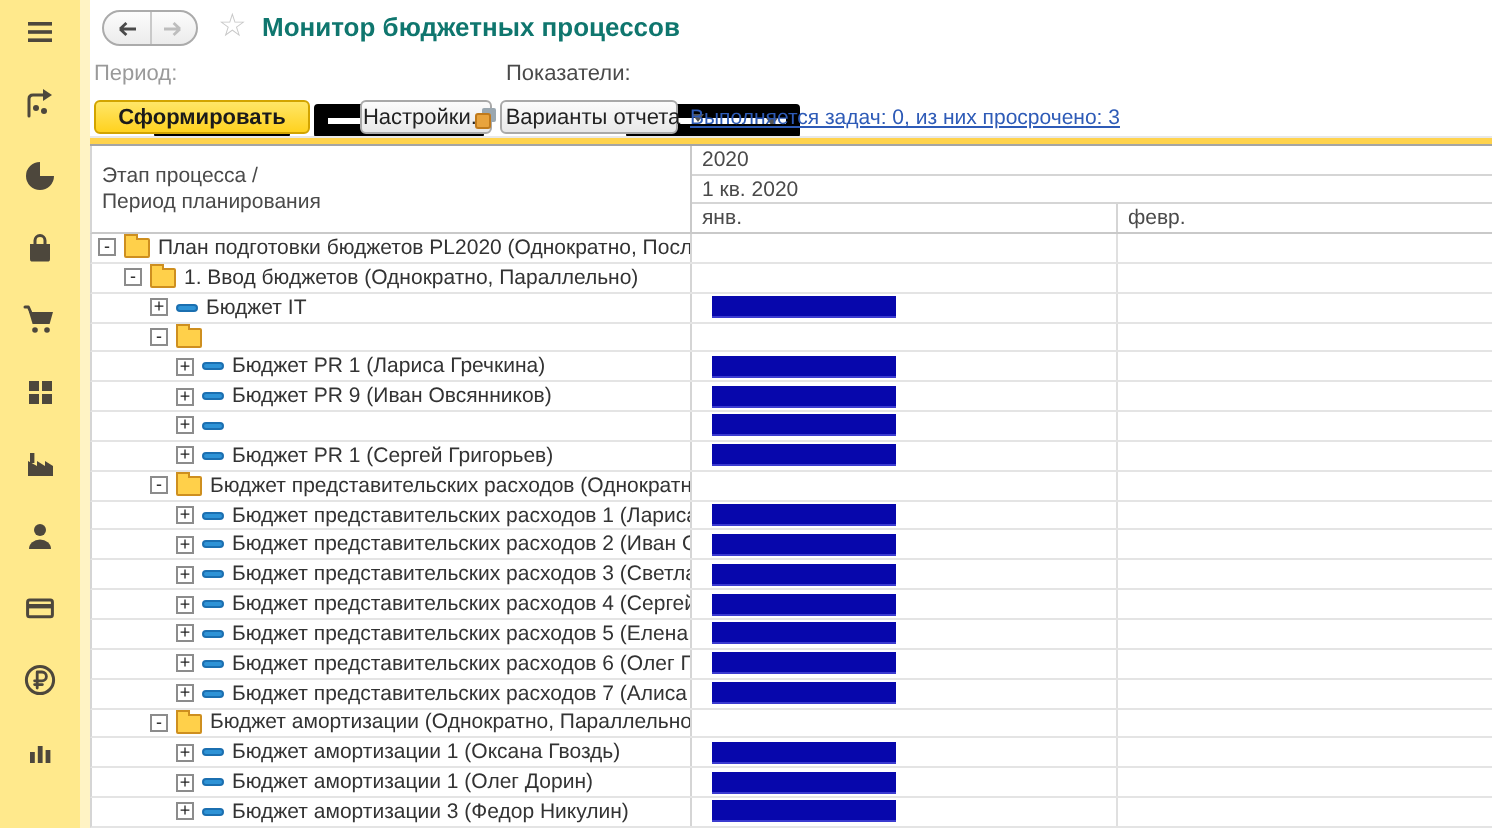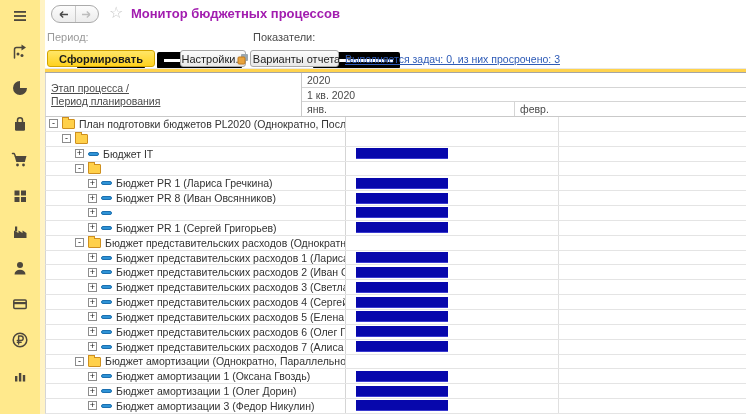--- a/index.html
+++ b/index.html
@@ -14,21 +14,21 @@
   .splitter { position:absolute; left:40px; top:0; width:5px; height:414px; background:#FFF3C4; }
   .sb-item { position:absolute; left:11px; width:18px; height:18px; cursor:pointer; }
   .sb-item svg { width:18px; height:18px; display:block; }
   
   .content { position:absolute; left:45px; top:0; right:0; bottom:0; }
   .navwrap { position:absolute; left:6px; top:5px; width:48px; height:18px;
     border:1px solid #ABABAB; border-radius:9px; background:linear-gradient(#FCFCFC,#ECECEC); display:flex; overflow:hidden;}
   .navbtn { flex:1; display:flex; align-items:center; justify-content:center; }
   .navbtn.first { border-right:1px solid #C9C9C9; }
   .star { position:absolute; left:64px; top:3px; font-size:16px; color:#C8C8C8; cursor:pointer; }
-  .title { position:absolute; left:86px; top:6px; font-size:13px; font-weight:bold; color:#a21caf; white-space:nowrap; }
+  .title { position:absolute; left:86px; top:6px; font-size:13px; font-weight:bold; color:#0f766e; white-space:nowrap; }
   
   .flabel { position:absolute; top:31px; font-size:11px; }
   .lab-gray { color:#9A9A9A; }
   .lab-dark { color:#4A4A4A; }
   .field { position:absolute; top:28px; height:17px; border:7px solid #000000; background:#fff;
     display:flex; align-items:stretch; font-size:11px; border-radius:2px; overflow:hidden;margin-top:24px; }
   .field .val { flex:1; padding:2px 4px 0 4px; white-space:nowrap; overflow:hidden; color:#222; }
   .field .fbtn { width:15px; border-left:1px solid #C6C6C6; background:#FAFAFA;
     display:flex; align-items:center; justify-content:center; cursor:pointer; color:#666; font-size:9px; }
   .field.disabled { background:#F2F2F2; }
@@ -43,22 +43,22 @@
   .btn1c .bicon { margin-right:4px; display:flex; }
   .btn1c .dtri { margin-left:6px; }
   .tasks-link { position:absolute; left:300px; top:53px; font-size:10.5px; color:#2E5BB7;
     text-decoration:underline; cursor:pointer; white-space:nowrap; }
   
   .ysep { position:absolute; left:0; right:0; top:68px; height:5px; background:#FFD34D;
     border-top:1px solid #E8E8E8; border-bottom:1px solid #A5A5A5; }
   
   .grid { position:absolute; left:0; right:0; top:73px; bottom:0; font-size:10.5px; }
   .ghead { display:flex; height:44px; border-bottom:1px solid #C9C9C9; border-left:1px solid #D5D5D5; }
-  .hleft { width:256px; border-right:1px solid #C9C9C9; display:flex; flex-direction:column;
-    justify-content:center; padding-left:5px; color:#4A4A4A; line-height:13px;text-decoration:underline; }
+  .hleft { width:300px; border-right:1px solid #C9C9C9; display:flex; flex-direction:column;
+    justify-content:center; padding-left:5px; color:#4A4A4A; line-height:13px; }
   .hright { flex:1; display:flex; flex-direction:column; }
   .hyear { height:15px; padding:1px 0 0 5px; border-bottom:1px solid #D5D5D5; color:#4A4A4A; }
   .hquarter { height:14px; padding:1px 0 0 5px; border-bottom:1px solid #D5D5D5; color:#4A4A4A; }
   .hmonths { flex:1; display:flex; }
   .hjan { width:213px; padding:1px 0 0 5px; border-right:1px solid #D5D5D5; color:#4A4A4A; }
   .hfeb { flex:1; padding:1px 0 0 5px; color:#4A4A4A; }
   .trow { display:flex; height:14.85px; border-bottom:1px solid #E4E4E4; border-left:1px solid #D5D5D5; cursor:default; }
   .tcell { display:flex; align-items:center; overflow:hidden; }
   .tree { width:300px; border-right:1px solid #D5D5D5; white-space:nowrap; }
   .jan { width:213px; border-right:1px solid #E0E0E0; }
@@ -233,20 +233,21 @@
               <span class="folder-ico"></span>
               <span class="rlabel">План подготовки бюджетов PL2020 (Однократно, Последовательно)</span>
             </div>
             <div class="tcell jan"></div>
             <div class="tcell feb"></div>
           </div>
           <div class="trow">
             <div class="tcell tree" style="padding-left: 16px;">
               <span class="expander">-</span>
               <span class="folder-ico"></span>
+              <span class="rlabel">1. Ввод бюджетов (Однократно, Параллельно)</span>
             </div>
             <div class="tcell jan"></div>
             <div class="tcell feb"></div>
           </div>
           <div class="trow">
             <div class="tcell tree" style="padding-left: 29px;">
               <span class="expander">+</span>
               <span class="stage-ico"></span>
               <span class="rlabel">Бюджет IT</span>
             </div>
@@ -271,21 +272,21 @@
             </div>
             <div class="tcell jan">
               <div class="bar"></div>
             </div>
             <div class="tcell feb"></div>
           </div>
           <div class="trow">
             <div class="tcell tree" style="padding-left: 42px;">
               <span class="expander">+</span>
               <span class="stage-ico"></span>
-              <span class="rlabel">Бюджет PR 8 (Иван Овсянников)</span>
+              <span class="rlabel">Бюджет PR 9 (Иван Овсянников)</span>
             </div>
             <div class="tcell jan">
               <div class="bar"></div>
             </div>
             <div class="tcell feb"></div>
           </div>
           <div class="trow">
             <div class="tcell tree" style="padding-left: 42px;">
               <span class="expander">+</span>
               <span class="stage-ico"></span>

